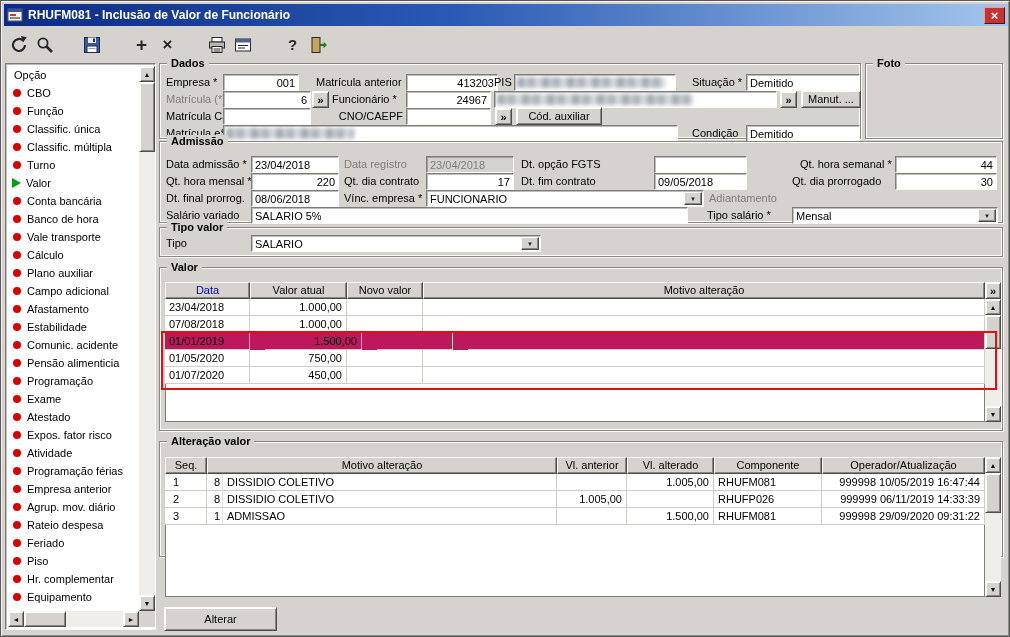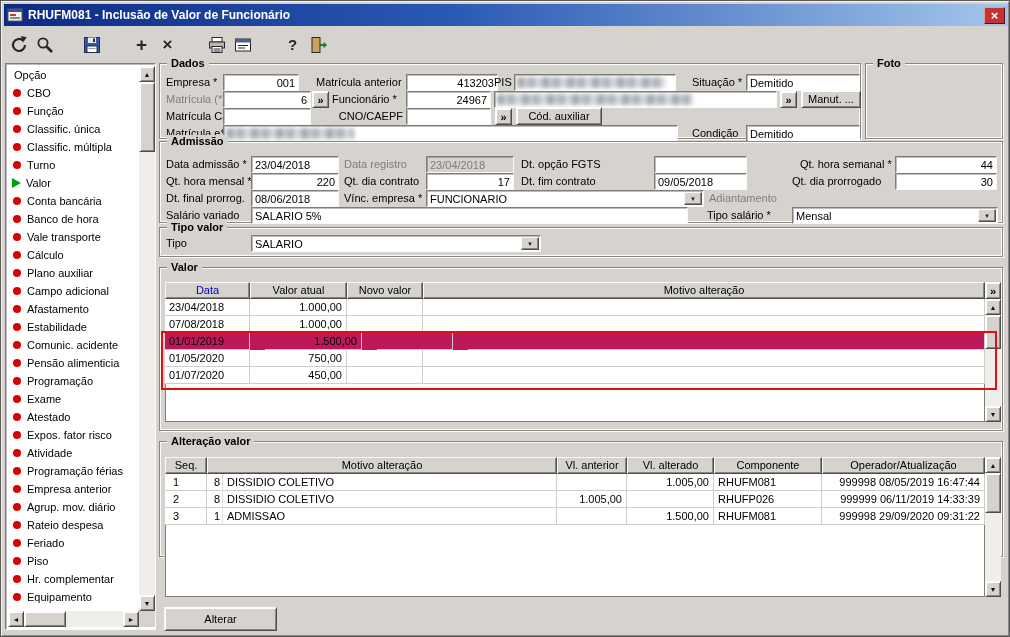--- a/index.html
+++ b/index.html
@@ -489,21 +489,21 @@
       </div>
     <div class="tbody" style="left:5px;top:32px;width:820px;">
 
         <div class="trow" style="grid-template-columns:42px 16px 334px 70px 87px 108px 1fr;">
           <div class="tcell" style="padding-left:8px;">1</div>
           <div class="tcell coderight" style="border-right-color:#e2e0dc;">8</div>
           <div class="tcell">DISSIDIO COLETIVO</div>
           <div class="tcell num"></div>
           <div class="tcell num">1.005,00</div>
           <div class="tcell">RHUFM081</div>
-          <div class="tcell num">999998 08/05/2019 16:47:44</div>
+          <div class="tcell num">999998 10/05/2019 16:47:44</div>
         </div>
 
         <div class="trow" style="grid-template-columns:42px 16px 334px 70px 87px 108px 1fr;">
           <div class="tcell" style="padding-left:8px;">2</div>
           <div class="tcell coderight" style="border-right-color:#e2e0dc;">8</div>
           <div class="tcell">DISSIDIO COLETIVO</div>
           <div class="tcell num">1.005,00</div>
           <div class="tcell num"></div>
           <div class="tcell">RHUFP026</div>
           <div class="tcell num">999999 06/11/2019 14:33:39</div>

